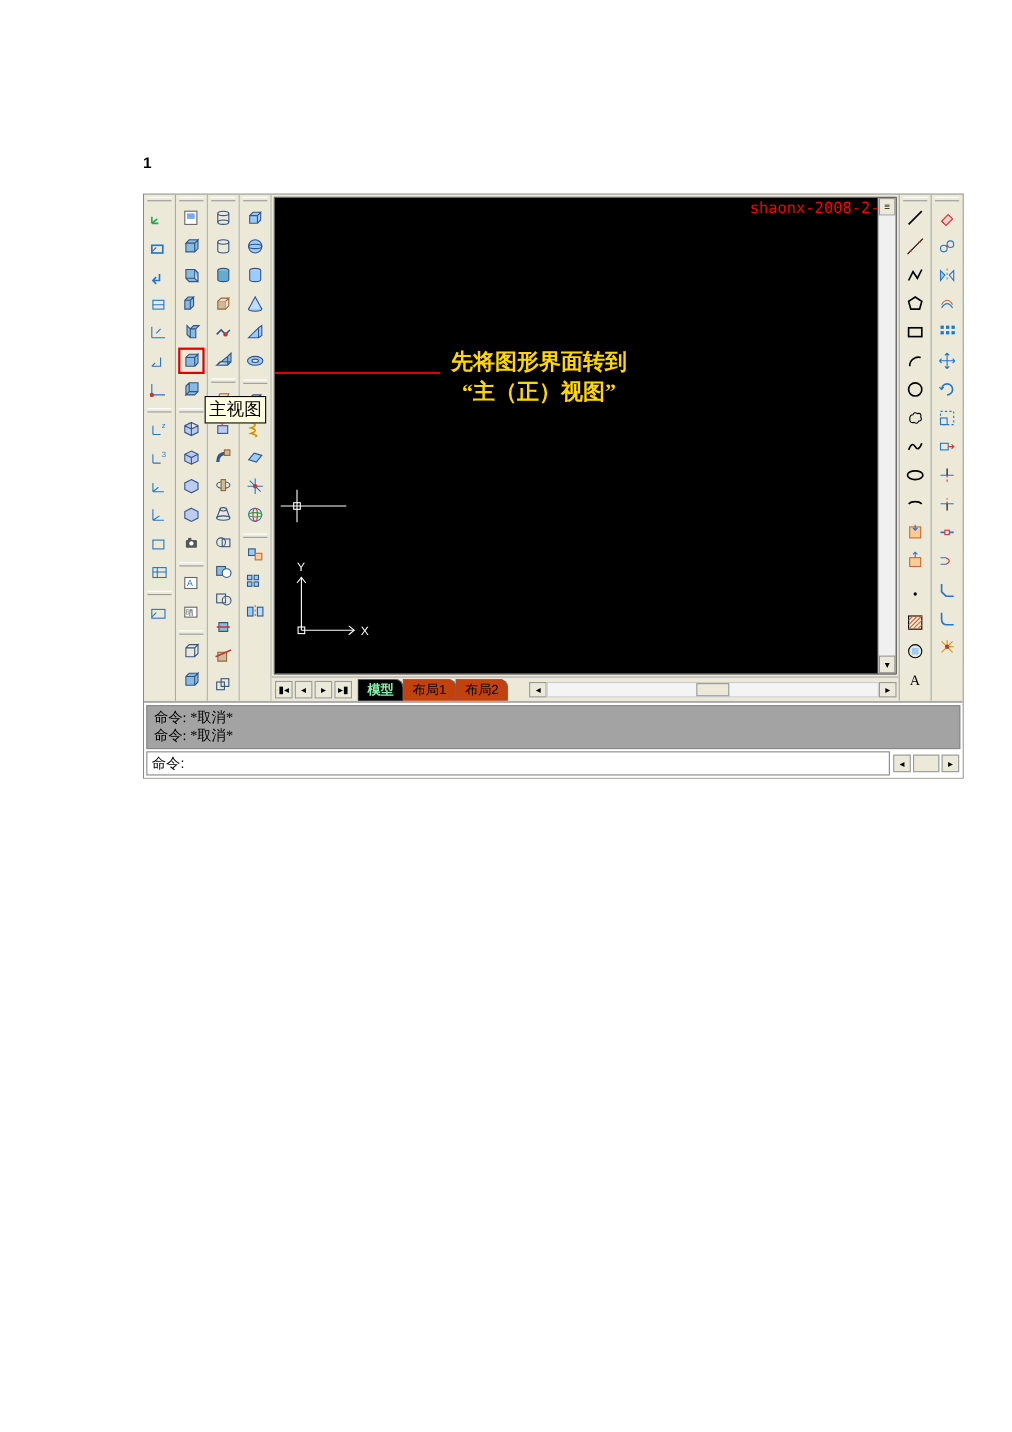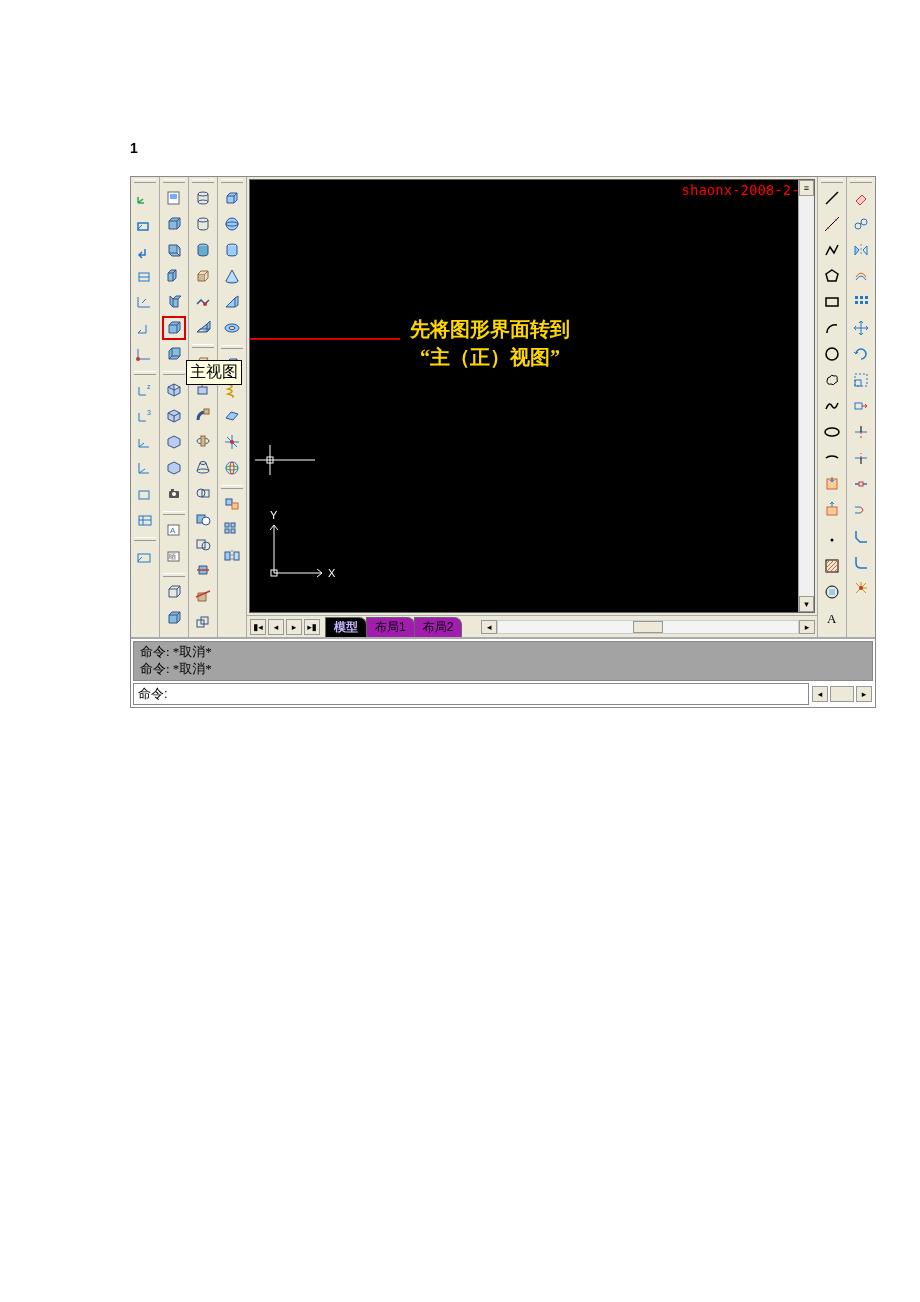--- a/index.html
+++ b/index.html
@@ -23,22 +23,22 @@
 .axes { position: absolute; bottom: 24px; left: 12px; color: #fff; pointer-events: none; }
 .axes svg { width: 80px; height: 80px; }
 .crosshair { position: absolute; top: 265px; left: 5px; }
 .crosshair svg { width: 60px; height: 30px; }
 .scroll-v { position: absolute; right: 0; top: 0; bottom: 0; width: 16px; background: #ece9d8; border-left: 1px solid #aaa; display: flex; flex-direction: column; }
 .scroll-btn { height: 16px; background: #ece9d8; border: 1px solid #999; display: flex; align-items: center; justify-content: center; font-size: 9px; }
 .scroll-track-v { flex: 1; background: #f0f0f0; }
 .tabbar { height: 22px; background: #ece9d8; display: flex; align-items: center; padding: 0 2px; border-top: 1px solid #aaa; }
 .nav-btn { width: 16px; height: 16px; border: 1px solid #999; background: #ece9d8; margin: 0 1px; display: flex; align-items: center; justify-content: center; font-size: 9px; cursor: pointer; }
 .tabs { display: flex; margin-left: 4px; }
-.tab { padding: 1px 8px; border: 1px solid #666; border-bottom: none; background: #a21caf; font-size: 12px; cursor: pointer; margin-right: -1px; border-radius: 0 8px 0 0; }
-.tab.active { background: #000; color: #c4b5fd; font-weight: bold; }
+.tab { padding: 1px 8px; border: 1px solid #666; border-bottom: none; background: #c2410c; font-size: 12px; cursor: pointer; margin-right: -1px; border-radius: 0 8px 0 0; }
+.tab.active { background: #000; color: #86efac; font-weight: bold; }
 .hscroll { flex: 1; margin-left: 20px; display: flex; align-items: center; }
 .hscroll-btn { width: 16px; height: 14px; border: 1px solid #999; background: #ece9d8; display: flex; align-items: center; justify-content: center; font-size: 9px; }
 .hscroll-track { flex: 1; height: 14px; background: #f4f4f4; border: 1px solid #ccc; position: relative; }
 .hscroll-thumb { position: absolute; left: 45%; width: 30px; height: 100%; background: #ece9d8; border: 1px solid #999; }
 .command-area { border-top: 2px solid #aaa; background: #fff; }
 .cmd-history { padding: 2px 6px; font-size: 13px; font-family: "SimSun"; line-height: 1.3; border: 1px solid #888; margin: 2px; background: #a3a3a3; }
 .cmd-input-row { display: flex; align-items: center; padding: 0 2px 2px; }
 .cmd-input { flex: 1; border: 1px solid #888; padding: 1px 4px; font-size: 13px; font-family: Liberation Sans, sans-serif; background: #fff; }
 .cmd-scroll { display: flex; margin-left: 2px; }
 .status-bar { padding: 3px 8px; background: #ece9d8; border-top: 1px solid #aaa; font-size: 13px; font-family: "SimSun"; }

